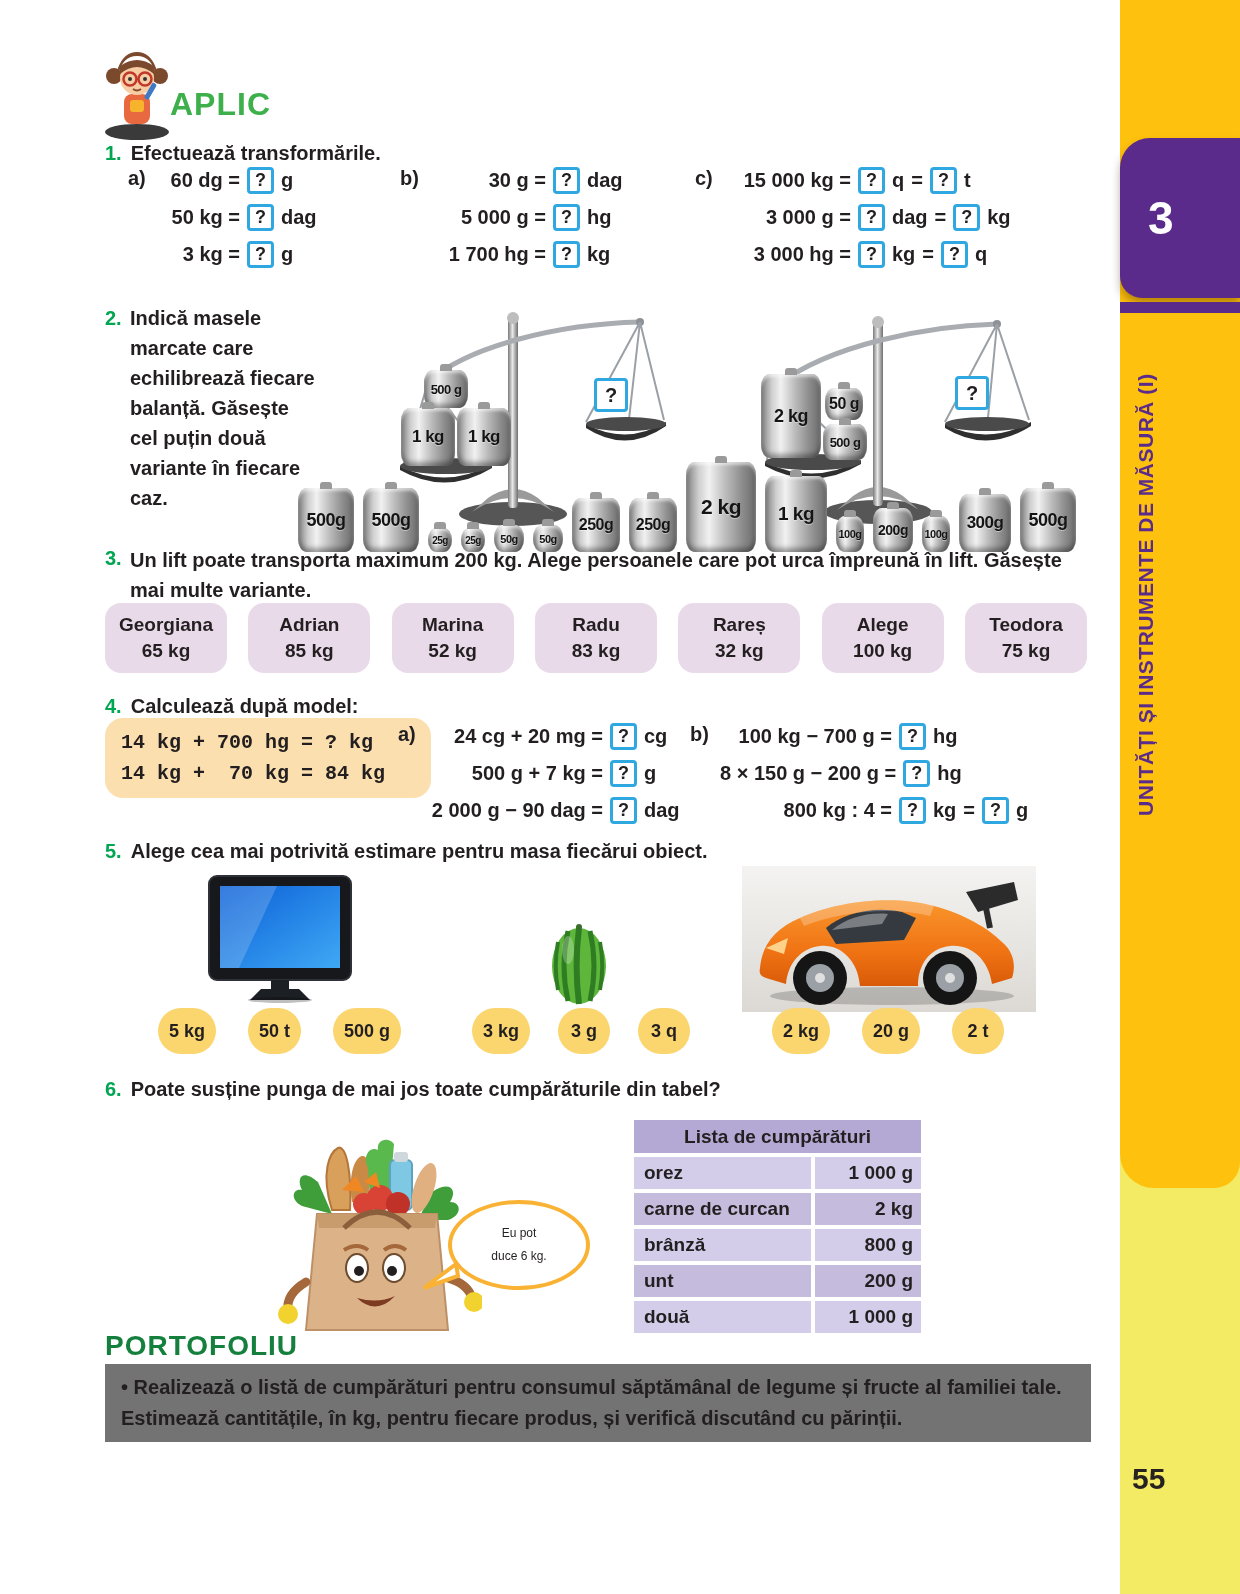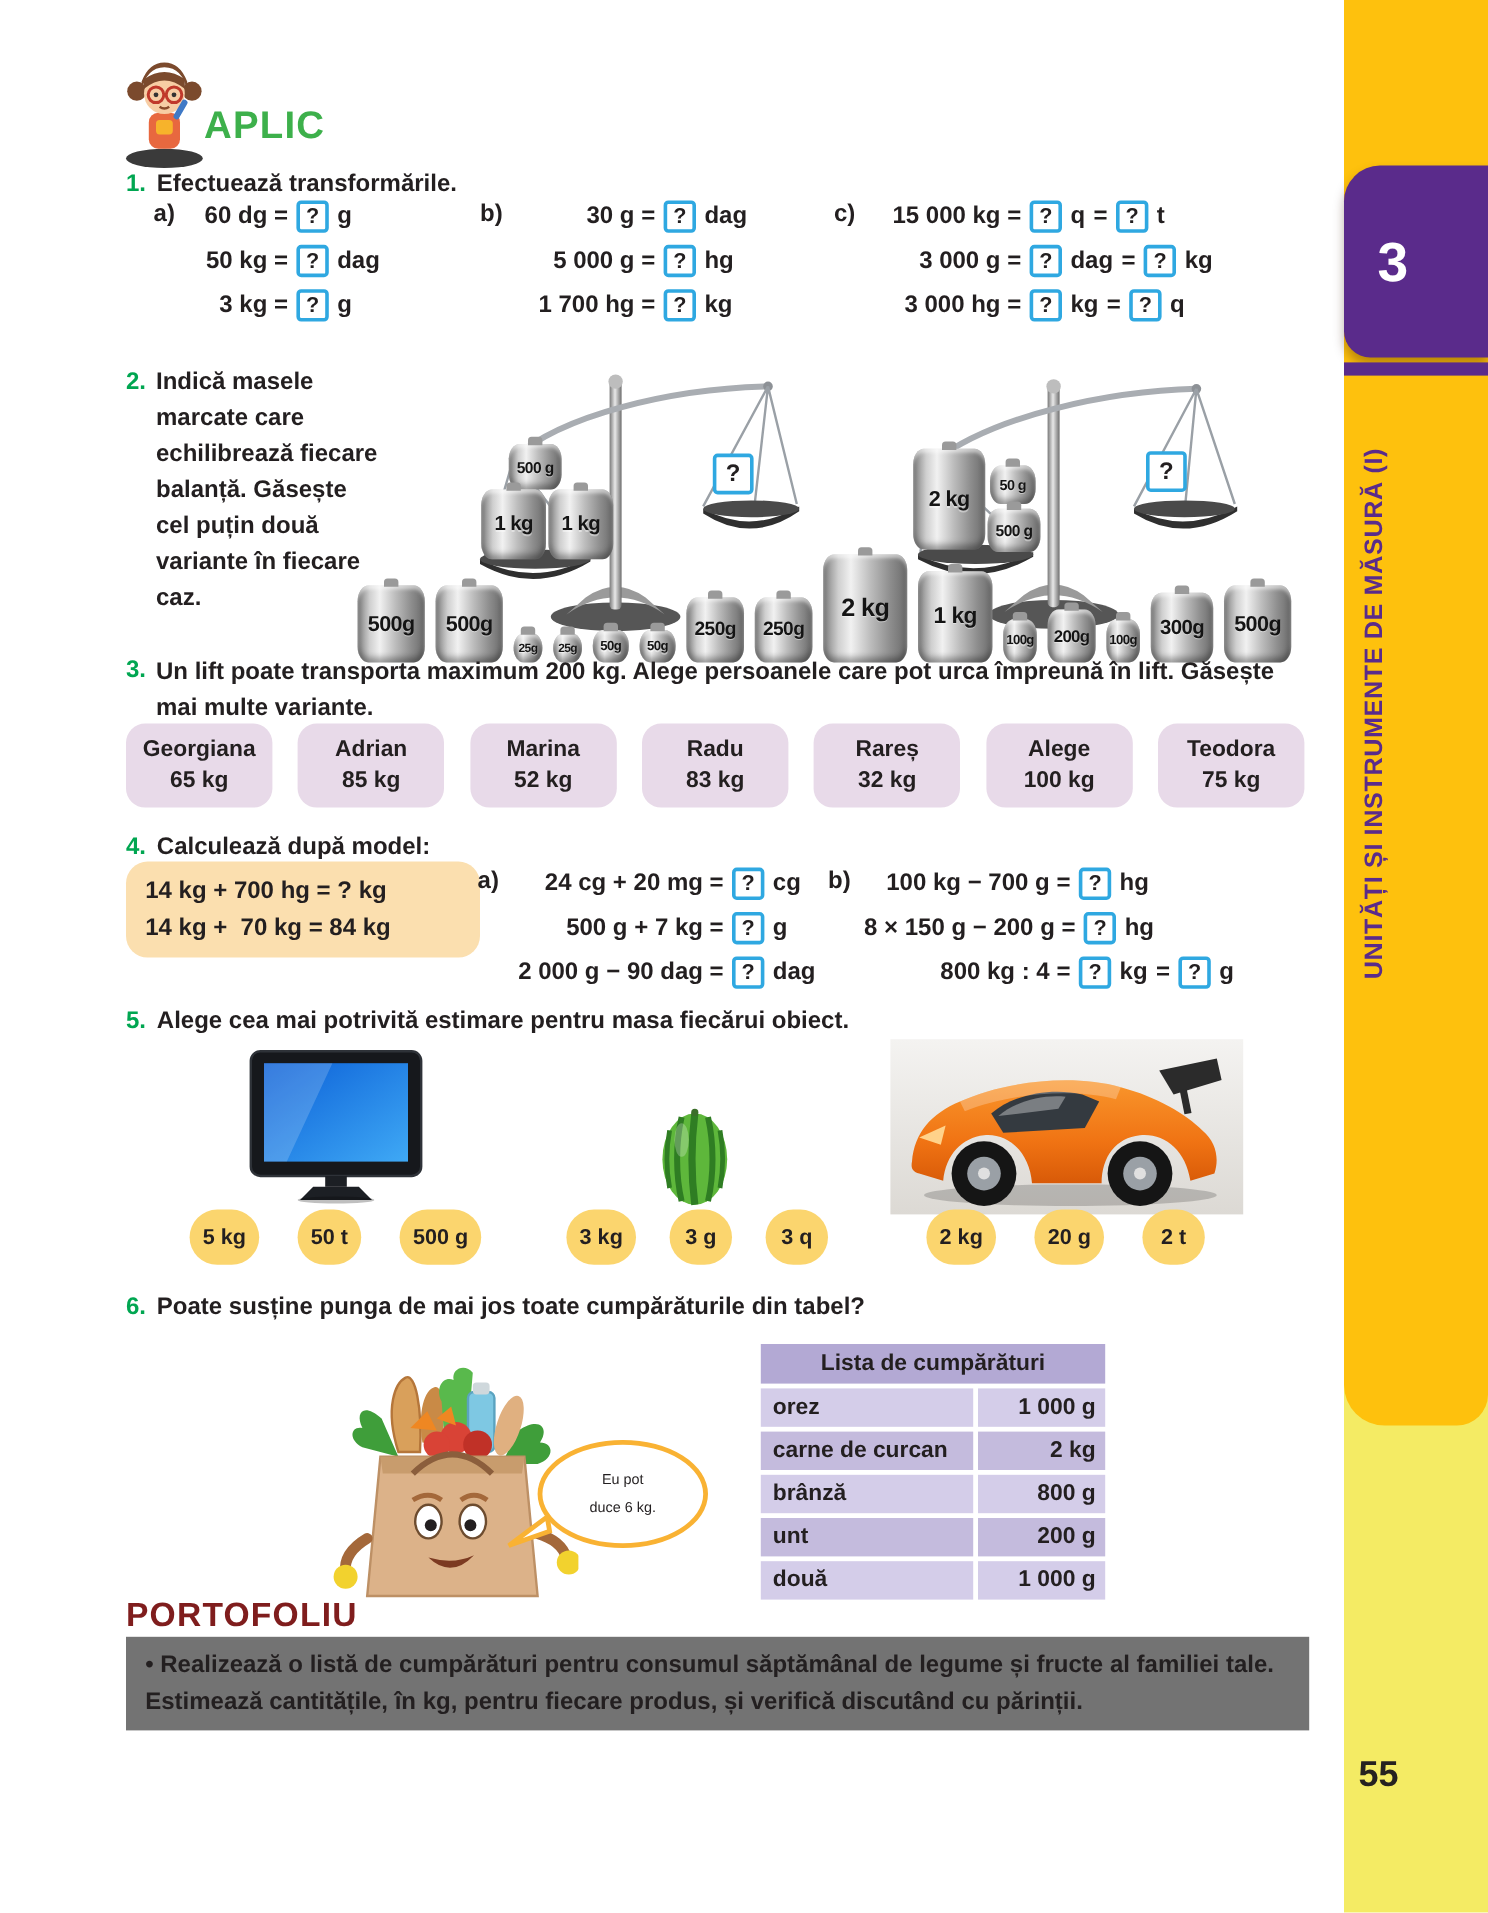--- a/index.html
+++ b/index.html
@@ -39,21 +39,21 @@
   .pan-weights{position:absolute;left:0;top:0;right:0;bottom:0;}
   .pan-weights .weight{position:absolute;}
   #balA .w1{left:36px;top:96px;width:44px;height:38px;}
   #balA .w1 .wlabel{font-size:13px;}
   #balA .w2{left:13px;top:134px;width:54px;height:58px;}
   #balA .w3{left:69px;top:134px;width:54px;height:58px;}
   #balA .w2 .wlabel,#balA .w3 .wlabel{font-size:17px;}
   #balB .w1{left:28px;top:92px;width:60px;height:84px;}
   #balB .w1 .wlabel{font-size:18px;}
   #balB .w2{left:92px;top:106px;width:38px;height:32px;}
-  #balB .w2 .wlabel{font-size:12px;}
+  #balB .w2 .wlabel{font-size:16px;}
   #balB .w3{left:90px;top:142px;width:44px;height:36px;}
   #balB .w3 .wlabel{font-size:13px;}
   .bal-q{position:absolute;width:34px;height:34px;font-size:20px;}
   #balA .bal-q{left:206px;top:104px;}
   #balB .bal-q{left:222px;top:94px;}
 
   .weight{display:flex;align-items:center;justify-content:center;
           background:linear-gradient(90deg,#7d7d7d 0%,#cfcfcf 18%,#f1f1f1 33%,#bdbdbd 56%,#8d8d8d 80%,#6b6b6b 100%);
           border-radius:9px / 13px;
           box-shadow:inset 0 3px 3px rgba(255,255,255,.55), inset 0 -4px 5px rgba(0,0,0,.35);
@@ -77,22 +77,22 @@
   
   #ex3-text{position:absolute;left:130px;top:545px;width:960px;
             font-weight:700;font-size:20px;line-height:30px;}
   #people-row{position:absolute;left:105px;top:603px;width:982px;
               display:flex;justify-content:space-between;}
   .person{width:122px;height:70px;background:#E8DAE9;border-radius:16px;
           display:flex;flex-direction:column;align-items:center;justify-content:center;gap:2px;}
   .p-name,.p-weight{font-weight:700;font-size:19px;line-height:24px;}
 
   
-  #model-box{position:absolute;left:105px;top:718px;width:295px;height:80px;
-             background:#FBDFAF;border-radius:18px;padding:9px 0 0 16px;box-sizing:border-box;}
+  #model-box{position:absolute;left:105px;top:718px;width:326px;height:80px;
+             background:#FBDFAF;border-radius:18px;padding:9px 0 0 16px;box-sizing:border-box;font-family:Liberation Mono, monospace;}
   #model-box span{display:block;font-weight:700;font-size:20px;line-height:31px;white-space:pre;}
   .ex4-group{position:absolute;top:722px;}
   #ex4a{left:398px;} #ex4b{left:690px;}
   .ex4-group .col-label{position:absolute;left:0;top:1px;font-weight:800;font-size:20px;}
   .ex4-group .rows{margin-left:30px;display:flex;flex-direction:column;}
   #ex4a .eq-row .seg:first-child{min-width:175px;text-align:right;}
   #ex4b .eq-row .seg:first-child{min-width:172px;text-align:right;}
 
   
   #car-bg{position:absolute;left:742px;top:866px;width:294px;height:146px;
@@ -115,21 +115,21 @@
   .shop-header{height:33px;background:#B3A9D4;display:flex;align-items:center;justify-content:center;
                font-weight:800;font-size:19px;margin-bottom:4px;}
   .shop-row{display:flex;gap:4px;margin-bottom:4px;height:32px;}
   .cell-item{flex:1;display:flex;align-items:center;padding-left:10px;font-weight:700;font-size:19px;}
   .cell-val{width:98px;display:flex;align-items:center;justify-content:flex-end;padding-right:8px;
             font-weight:700;font-size:19px;}
   .shop-row:nth-child(odd) .cell-item,.shop-row:nth-child(odd) .cell-val{background:#D4CDE9;}
   .shop-row:nth-child(even) .cell-item,.shop-row:nth-child(even) .cell-val{background:#C4BBDD;}
 
   
-  #porto-title{position:absolute;left:105px;top:1330px;color:#7f1d1d;
+  #porto-title{position:absolute;left:105px;top:1330px;color:#15803d;
                font-weight:800;font-size:28px;letter-spacing:1px;}
   #porto-box{position:absolute;left:105px;top:1364px;width:986px;height:78px;background:#737373;
              padding:8px 16px;box-sizing:border-box;}
   #porto-box p{margin:0;font-weight:700;font-size:20px;line-height:31px;}
   #porto-box p::before{content:"\2022  ";}
 
   
   #aplic{position:absolute;left:170px;top:86px;color:#3DB04B;font-weight:800;
          font-size:32px;letter-spacing:1px;}
   #mascot{position:absolute;left:100px;top:48px;}

